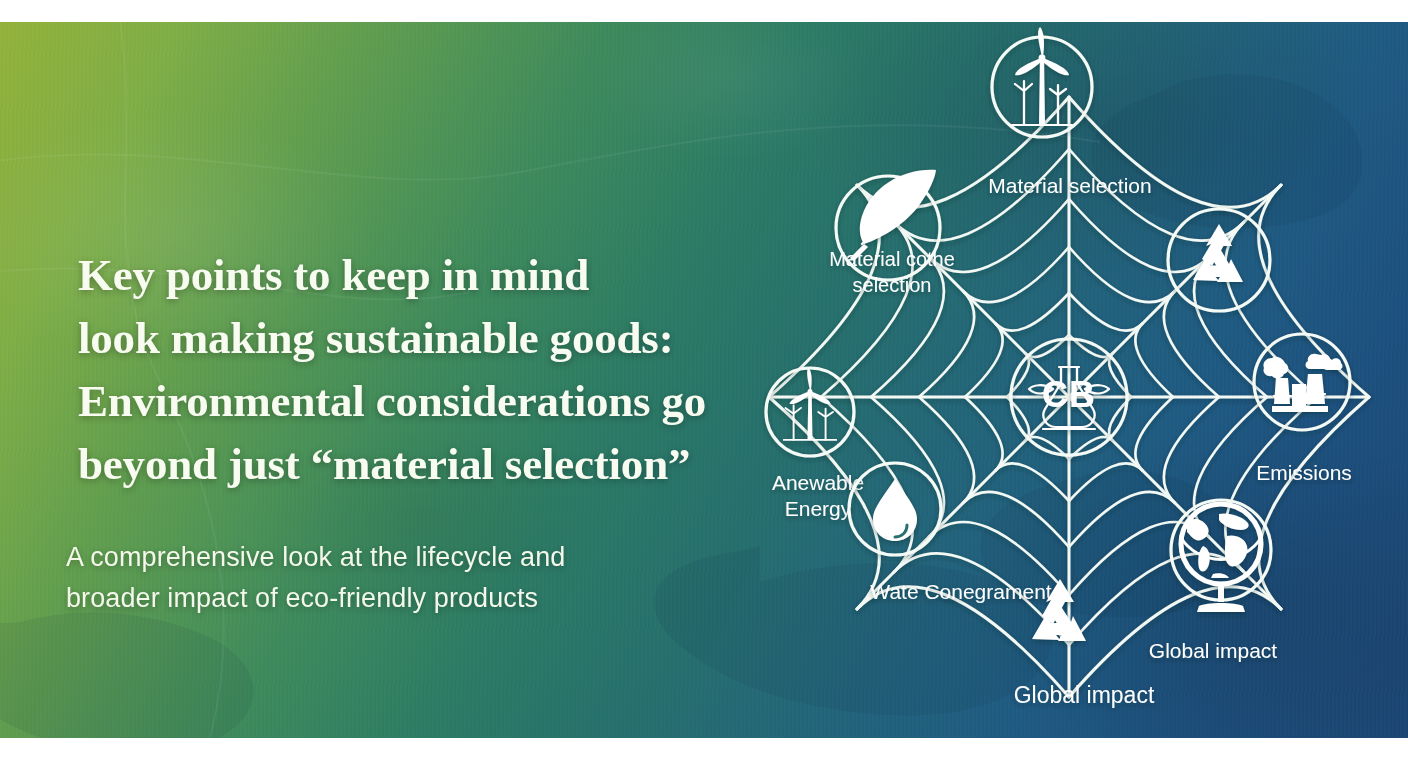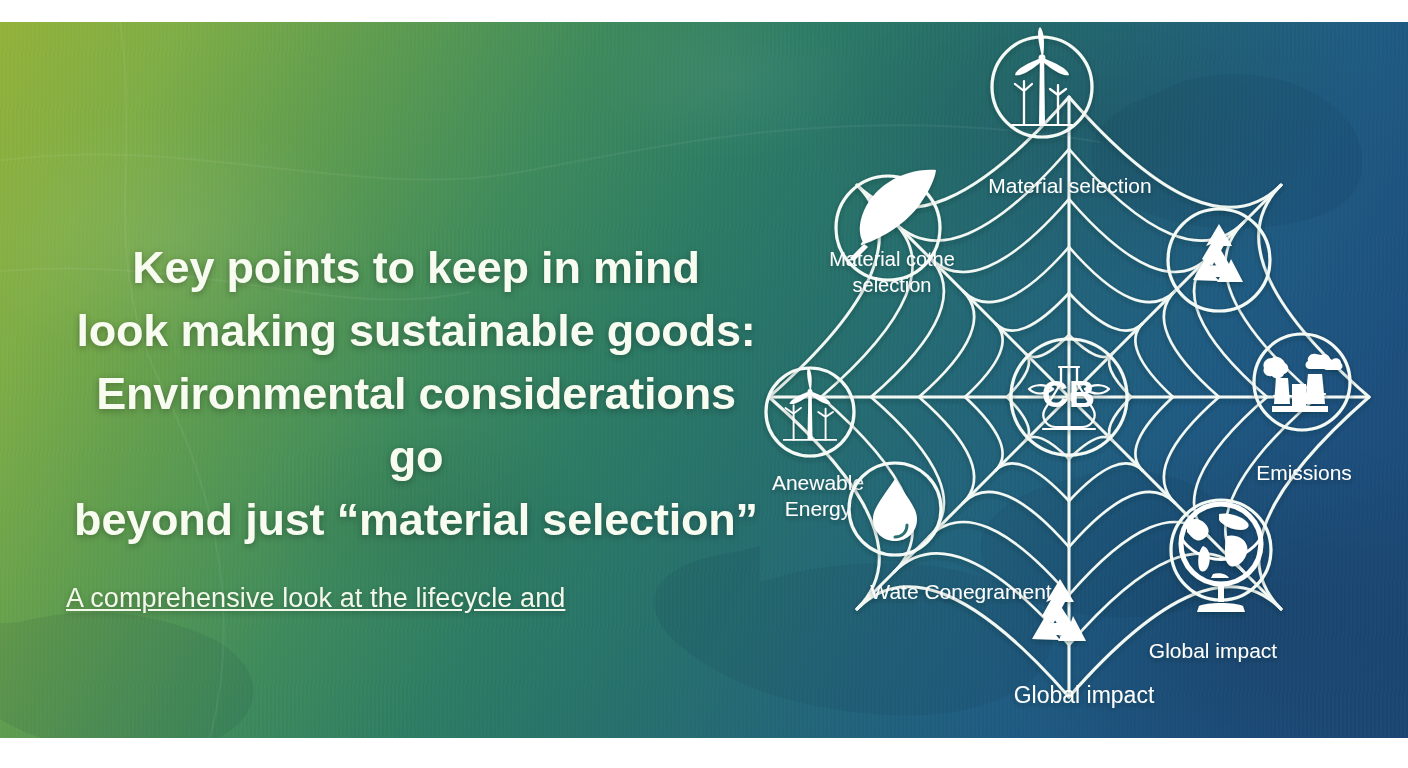--- a/index.html
+++ b/index.html
@@ -63,40 +63,38 @@
   }
 
   
   #copy {
     position: absolute;
     left: 66px;
     top: 232px;
     width: 700px;
   }
   #headline {
-    margin: 4px;
+    margin: 12px;
     color: #f7fbf0;
     font-size: 45px;
     line-height: 63px;
     font-weight: 700;
     letter-spacing: -0.2px;
     text-shadow: 0 2px 7px rgba(0,0,0,0.30);
-    font-family: Liberation Sans, sans-serif;
-    text-align: center;
+    font-family: Liberation Serif, serif;
   }
   #subhead {
-    margin: 27px 0 0 0;
+    margin: 41px 0 0 0;
     color: #f3f8ea;
     font-size: 27px;
     line-height: 41px;
     font-weight: 400;
     letter-spacing: 0.1px;
     text-shadow: 0 2px 6px rgba(0,0,0,0.28);
     max-width: 600px;
-    text-decoration: underline;
   }
 
   
   #diagram {
     position: absolute;
     left: 730px;
     top: 22px;
     width: 678px;
     height: 716px;
   }
@@ -146,21 +144,21 @@
           <path d="M-10 250 C 200 230, 330 300, 470 270"></path>
           <path d="M120 0 C 140 120, 100 240, 160 360 S 240 600, 210 716"></path>
         </g>
       </svg>
     </div>
     <div class="tex t3"></div>
   </div>
 
   <div id="copy">
     <h1 id="headline"><span>Key points to keep in mind</span><br><span>look making sustainable goods:</span><br><span>Environmental considerations go</span><br><span>beyond just “material selection”</span></h1>
-    <p id="subhead"><span>A comprehensive look at the lifecycle and</span><br></p>
+    <p id="subhead"><span>A comprehensive look at the lifecycle and</span><br><span>broader impact of eco-friendly products</span></p>
   </div>
 
   <div id="diagram">
     <svg width="678" height="716" viewBox="0 0 678 716" aria-hidden="true">
 
       <defs>
 
         <filter id="sh" x="-30%" y="-30%" width="170%" height="170%">
           <feDropShadow dx="0" dy="2" stdDeviation="2.4" flood-color="#06202c" flood-opacity="0.38"></feDropShadow>
         </filter>

